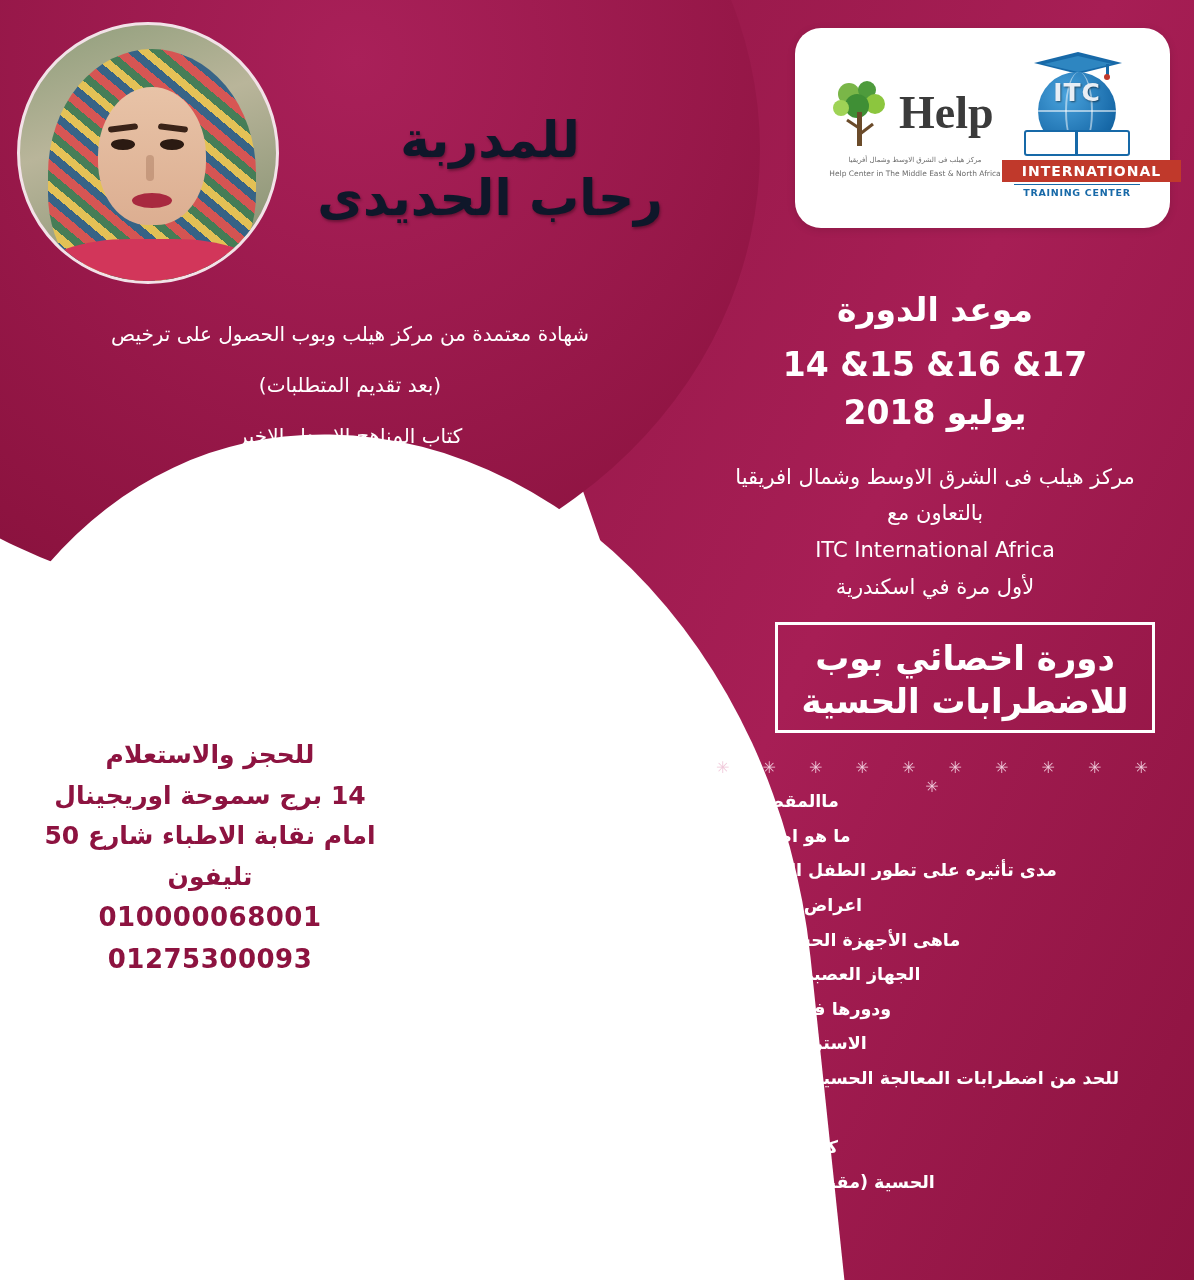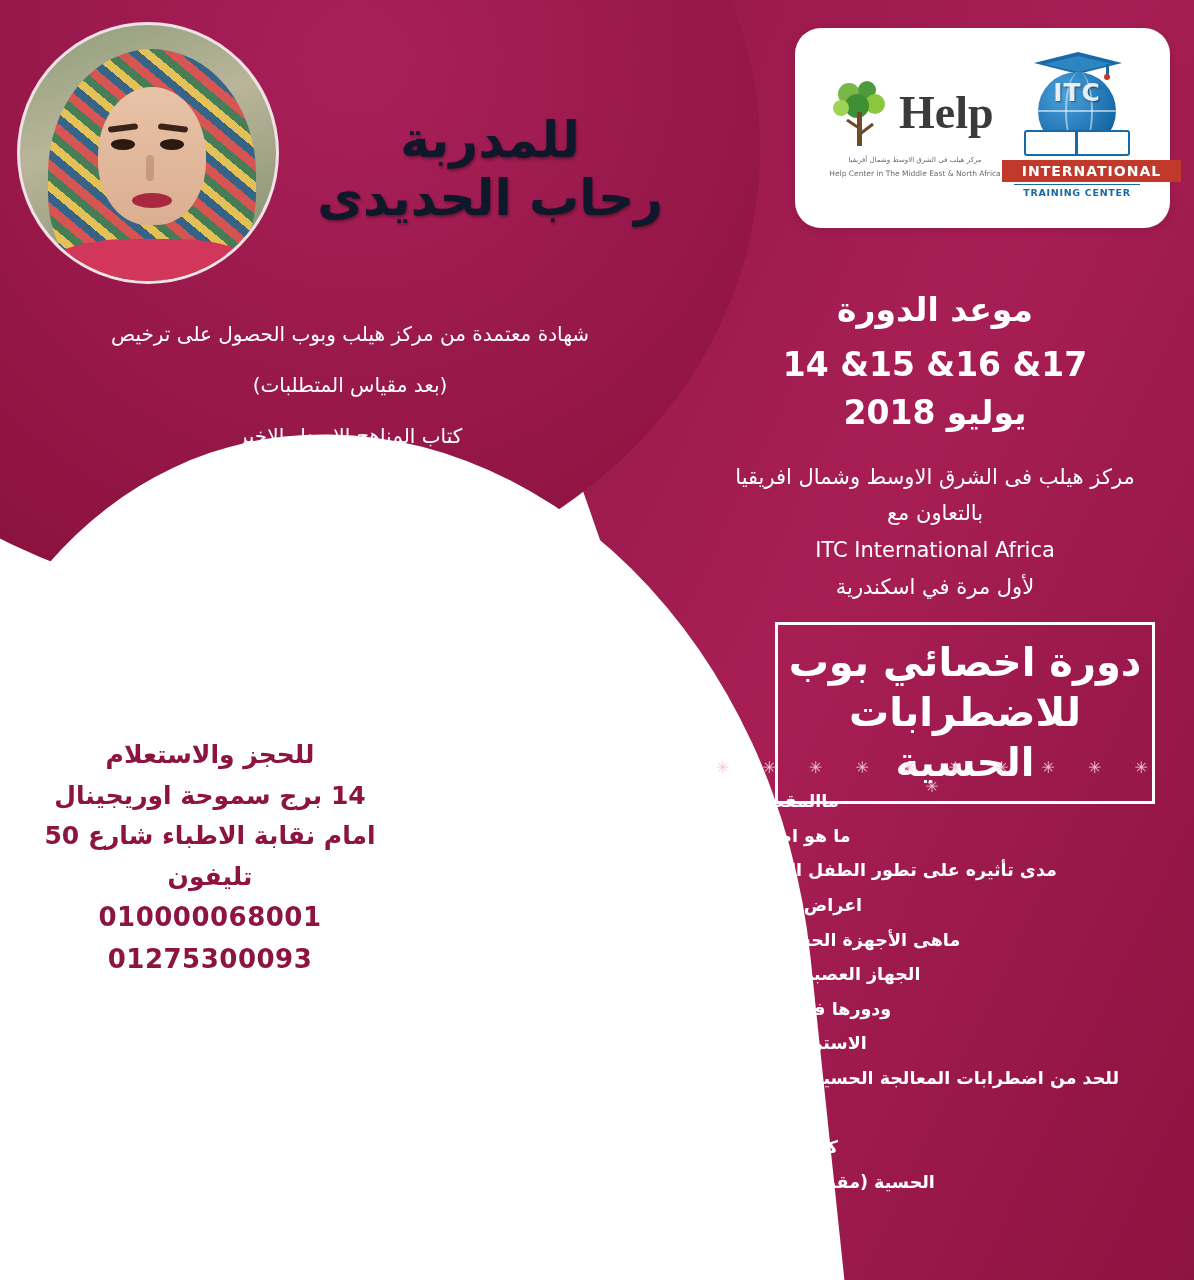--- a/index.html
+++ b/index.html
@@ -248,25 +248,25 @@
   .org-lines { margin-top: 22px; font-size: 21px; line-height: 1.75; }
   .org-lines .ltr { direction: ltr; }
 
   
   .course-frame {
     position: absolute;
     left: 775px;
     top: 622px;
     width: 380px;
     border: 3px solid #ffffff;
-    padding: 12px 10px 14px;
+    padding: 12px 10px 8px;
     text-align: center;
     color: #ffffff;
     font-weight: bold;
-    font-size: 40px;
+    font-size: 34px;
     line-height: 1.25;
   }
 
   
   .dot-divider {
     position: absolute;
     left: 700px;
     top: 758px;
     width: 478px;
     text-align: center;
@@ -318,21 +318,21 @@
     <div class="shoulder"></div>
   </div>
 
   <div class="trainer-title">
     <span class="l1">للمدربة</span>
     <span class="l2">رحاب الحديدى</span>
   </div>
 
   <div class="credentials">
     <div>شهادة معتمدة من مركز هيلب وبوب الحصول على ترخيص</div>
-    <div>(بعد مقياس المتطلبات)</div>
+    <div>(بعد تقديم المتطلبات)</div>
     <div>كتاب المناهج الاصدار الاخير</div>
     <div>اعتمادات برسوم اضافية</div>
     <div>شهادة من مركز مرخص من وزارة التعليم</div>
   </div>
 
   <div class="contact">
     <div class="line">للحجز والاستعلام</div>
     <div class="line">14 برج سموحة اوريجينال</div>
     <div class="line">امام نقابة الاطباء شارع 50</div>
     <div class="line">تليفون</div>

